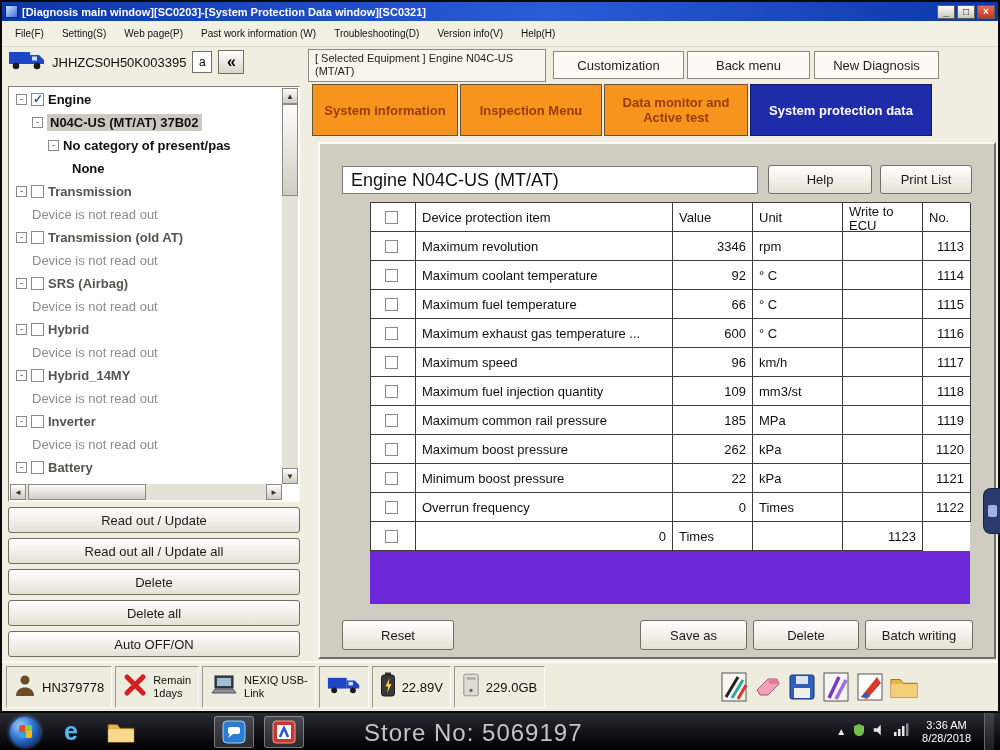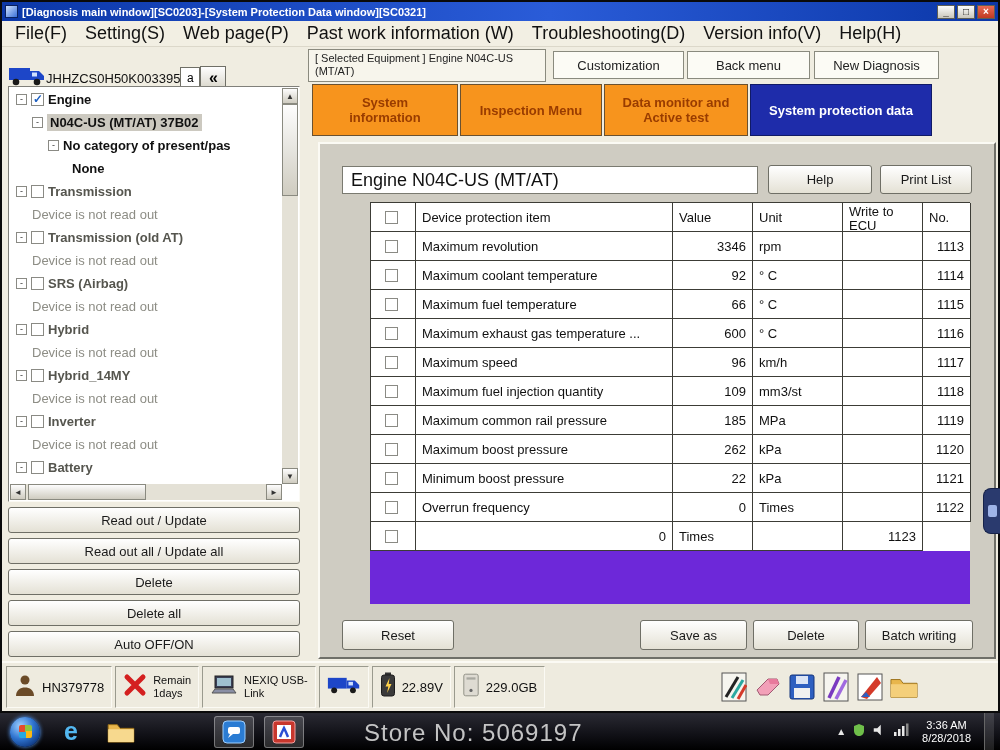--- a/index.html
+++ b/index.html
@@ -18,45 +18,45 @@
                 overflow:hidden; flex:1; }
   .win-ctrls { display:flex; gap:2px; }
   .win-btn { width:18px; height:14px; font-size:10px; line-height:12px; text-align:center;
              background:linear-gradient(#fdfdfd,#c9c6ba); border:1px solid #5e5e56; color:#111;
              font-weight:bold; }
   .win-btn.close { background:linear-gradient(#e86a52,#c03a22); color:#fff; }
 
   .menubar { position:absolute; left:0; top:19px; right:0; height:26px;
              background:#f2efe3; border-bottom:1px solid #dcd8ca;
              display:flex; align-items:center; padding:0 4px; }
-  .menu-item { font-size:18px; color:#111; padding:3px 9px; white-space:nowrap; }
+  .menu-item { font-size:10px; color:#111; padding:3px 9px; white-space:nowrap; }
 
   
   .toolband { position:absolute; left:0; top:45px; right:0; height:39px; background:#f0ede1; }
-  .vin-group { position:absolute; left:6px; top:16px; display:flex; align-items:center; }
+  .vin-group { position:absolute; left:6px; top:0; display:flex; align-items:center; gap:6px; }
   .vin-text { font-size:13px; color:#111; }
   .mini-btn { width:20px; height:22px; background:#fff; border:1px solid #6f6f66; font-size:12px;
               display:flex; align-items:center; justify-content:center; }
   .collapse-btn { width:26px; height:24px; background:linear-gradient(#fefefe,#d8d5c9);
               border:1px solid #6f6f66; font-size:16px; font-weight:bold;
               display:flex; align-items:center; justify-content:center; }
   .sel-equip { position:absolute; left:306px; top:2px; width:238px; height:33px;
                background:#f7f5ec; border:1px solid #8a8a7e; font-size:11px; color:#222;
                padding:2px 6px; line-height:13px; overflow:hidden; }
   .hdr-btn { position:absolute; top:4px; height:28px; background:#fcfbf5;
              border:1px solid #8a8a7e; font-size:13px; color:#222;
              display:flex; align-items:center; justify-content:center; }
   .hdr-btn.b1 { left:551px; width:131px; }
   .hdr-btn.b2 { left:685px; width:123px; }
   .hdr-btn.b3 { left:812px; width:125px; }
 
   
   .tabs { position:absolute; left:310px; top:82px; height:52px; display:flex; gap:2px; }
   .tab { height:100%; display:flex; align-items:center; justify-content:center; text-align:center;
-         font-size:13px; font-weight:bold; border:1px solid #6a5130; padding:2px 16px;
+         font-size:13px; font-weight:bold; border:1px solid #6a5130; padding:2px 8px;
          background:#f7941d; color:#993c00; line-height:15px; }
   .tab.t0 { width:146px; } .tab.t1 { width:142px; } .tab.t2 { width:144px; } .tab.t3 { width:182px; }
   .tab.active { background:#1e2caa; color:#fff; border-color:#101a66; }
 
   
   .tree-box { position:absolute; left:6px; top:84px; width:292px; height:416px; background:#fff;
               border:1px solid; border-color:#80807a #fbfaf4 #fbfaf4 #80807a; }
   .tree-scroll { position:absolute; left:1px; top:1px; right:17px; bottom:17px; overflow:hidden; }
   .tree-row { height:23px; display:flex; align-items:center; font-size:13px; white-space:nowrap; }
   .lvl0 { padding-left:6px; } .lvl1 { padding-left:22px; } .lvl2 { padding-left:38px; } .lvl3 { padding-left:62px; }

